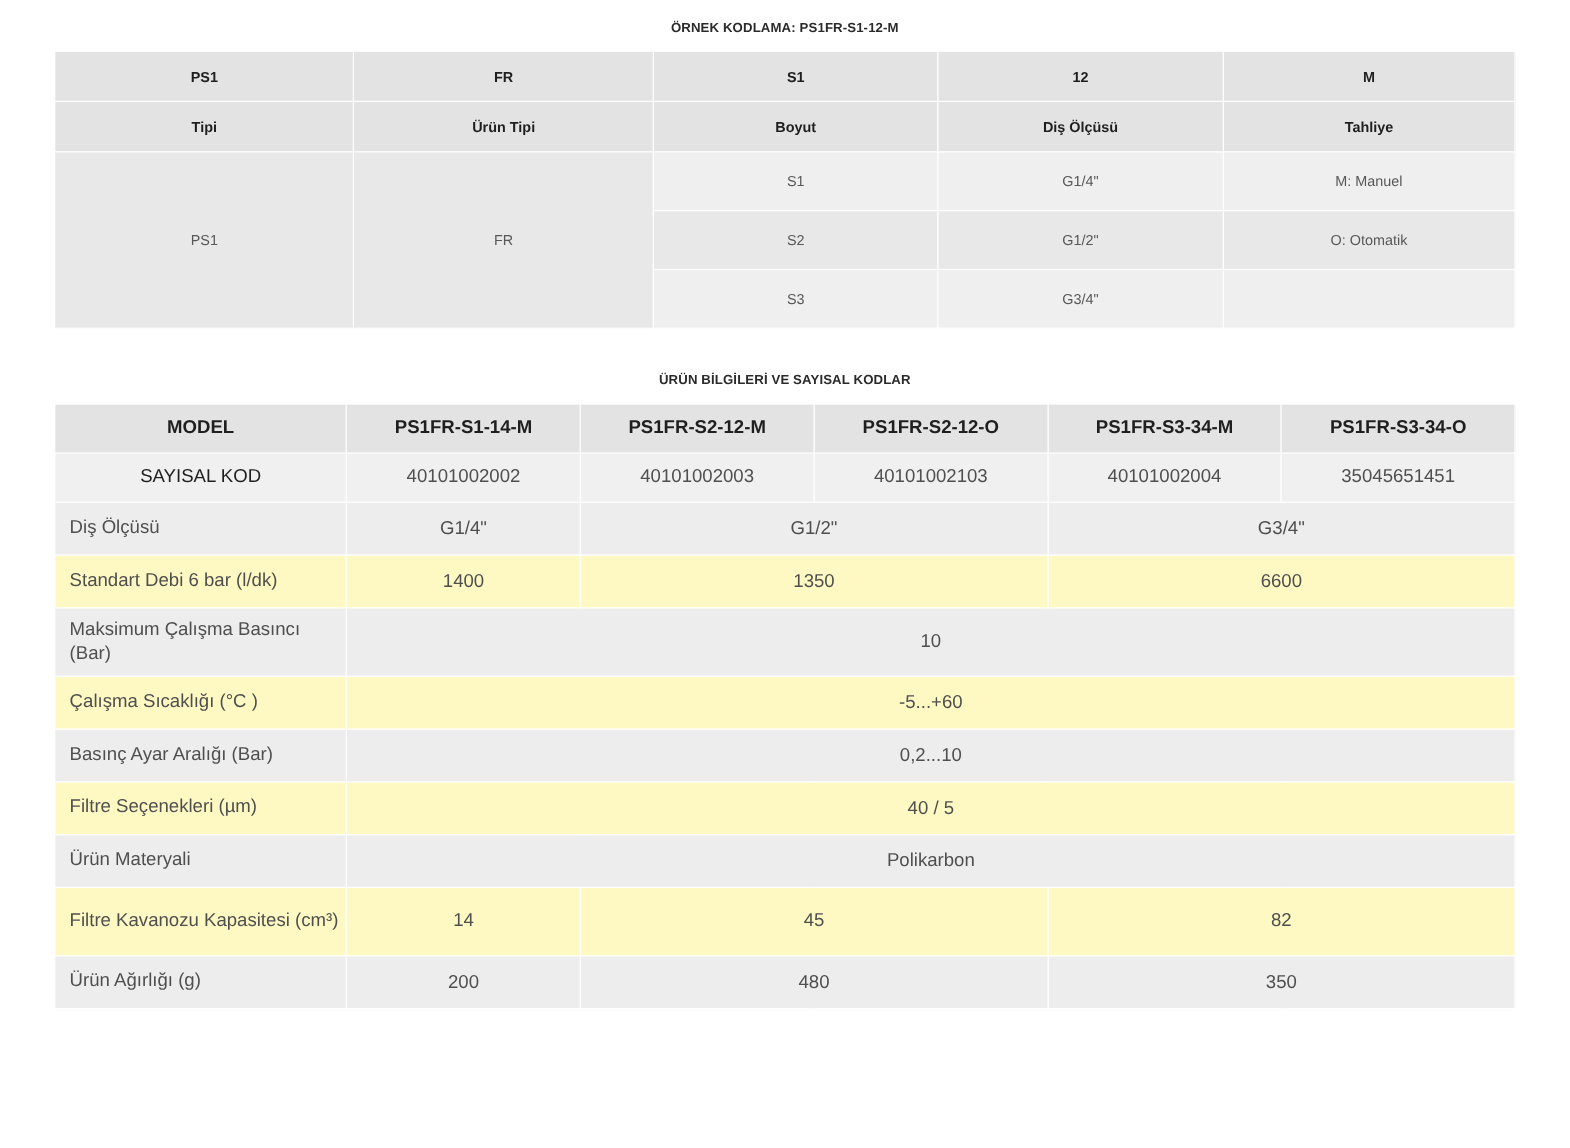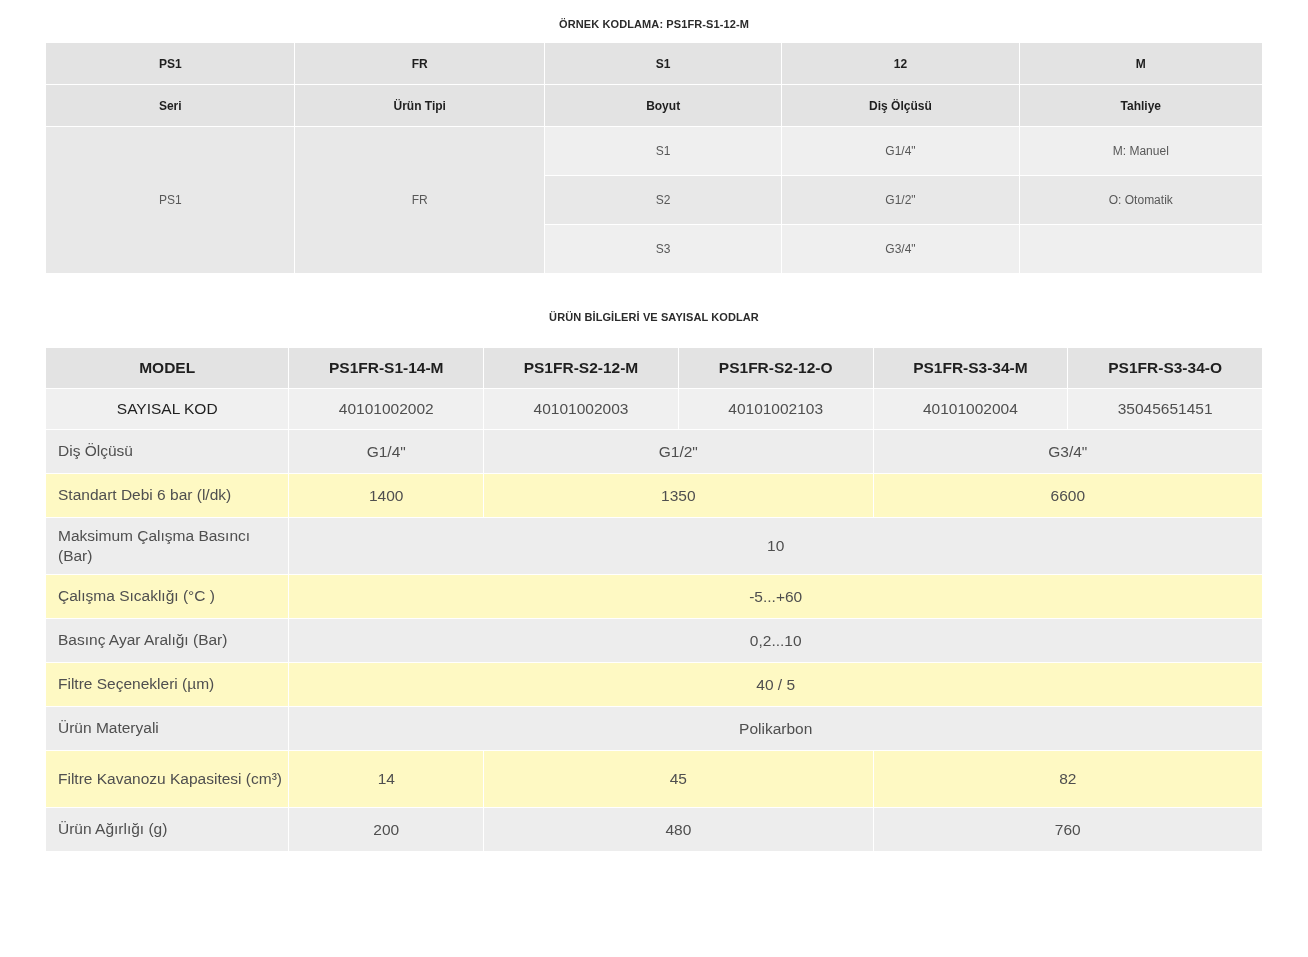--- a/index.html
+++ b/index.html
@@ -20,21 +20,21 @@
     padding: 0 45px;
   }
   .section-title {
     text-align: center;
     font-size: 11px;
     font-weight: bold;
     color: #2b2b2b;
     letter-spacing: 0.1px;
   }
   #title-coding { margin: 18px 0 12px 0; }
-  #title-products { margin: 37px 0 24px 0; }
+  #title-products { margin: 37px 0 13px 0; }
 
   table {
     border-collapse: collapse;
     width: 100%;
     table-layout: fixed;
   }
 
   
   #coding-table td {
     border: 1px solid #ffffff;
@@ -122,21 +122,21 @@
     </colgroup>
     <tbody>
       <tr class="hdr-code">
         <td>PS1</td>
         <td>FR</td>
         <td>S1</td>
         <td>12</td>
         <td>M</td>
       </tr>
       <tr class="hdr-label">
-        <td>Seri</td>
+        <td>Tipi</td>
         <td>Ürün Tipi</td>
         <td>Boyut</td>
         <td>Diş Ölçüsü</td>
         <td>Tahliye</td>
       </tr>
       <tr class="body-row">
         <td class="merged" rowspan="3">PS1</td>
         <td class="merged" rowspan="3">FR</td>
         <td class="alt">S1</td>
         <td class="alt">G1/4"</td>
@@ -219,18 +219,18 @@
         <tr class="shade-b r-tall">
           <td class="rowlabel pad2">Filtre Kavanozu Kapasitesi (cm³)</td>
           <td class="val">14</td>
           <td class="val" colspan="2">45</td>
           <td class="val" colspan="2">82</td>
         </tr>
         <tr class="shade-a r-std">
           <td class="rowlabel pad2">Ürün Ağırlığı (g)</td>
           <td class="val">200</td>
           <td class="val" colspan="2">480</td>
-          <td class="val" colspan="2">760</td>
+          <td class="val" colspan="2">350</td>
         </tr>
       </tbody>
   </table>
 
 </div>
 
 </body></html>

